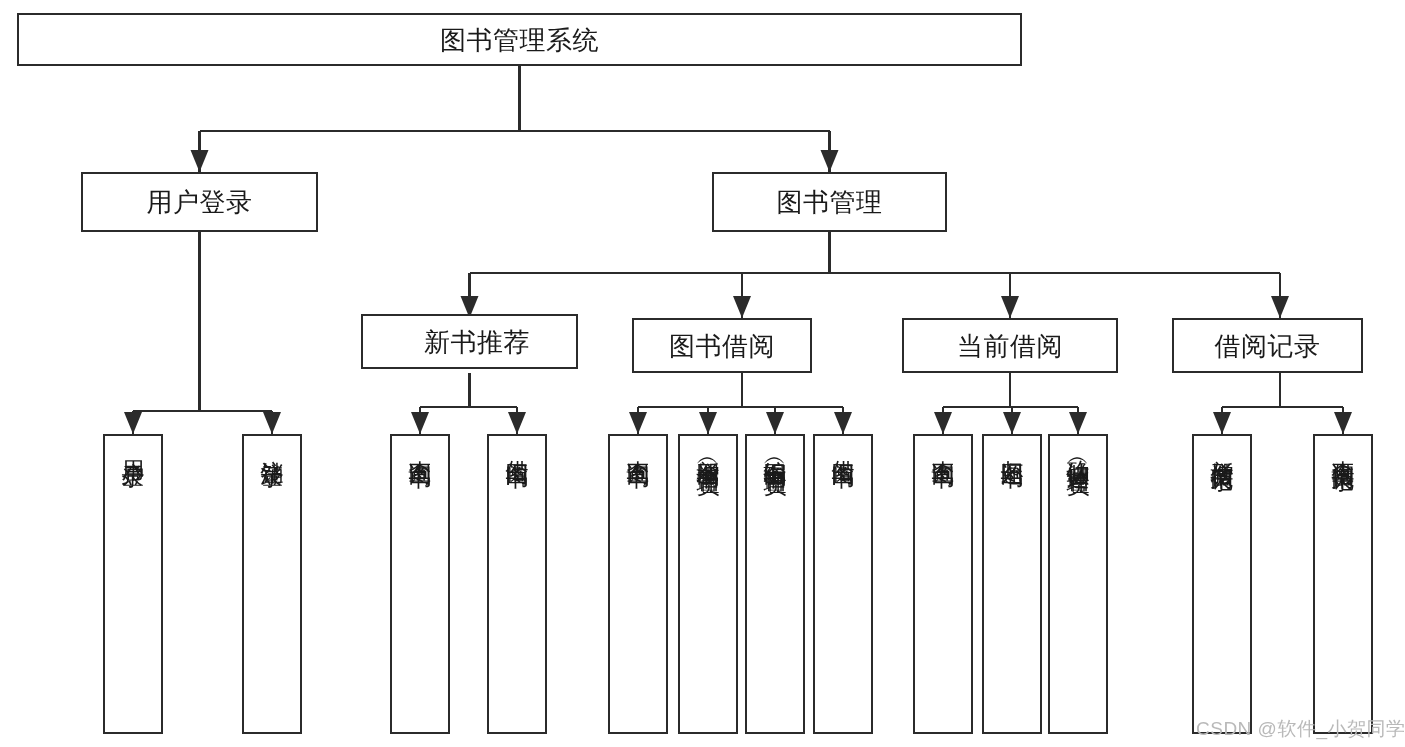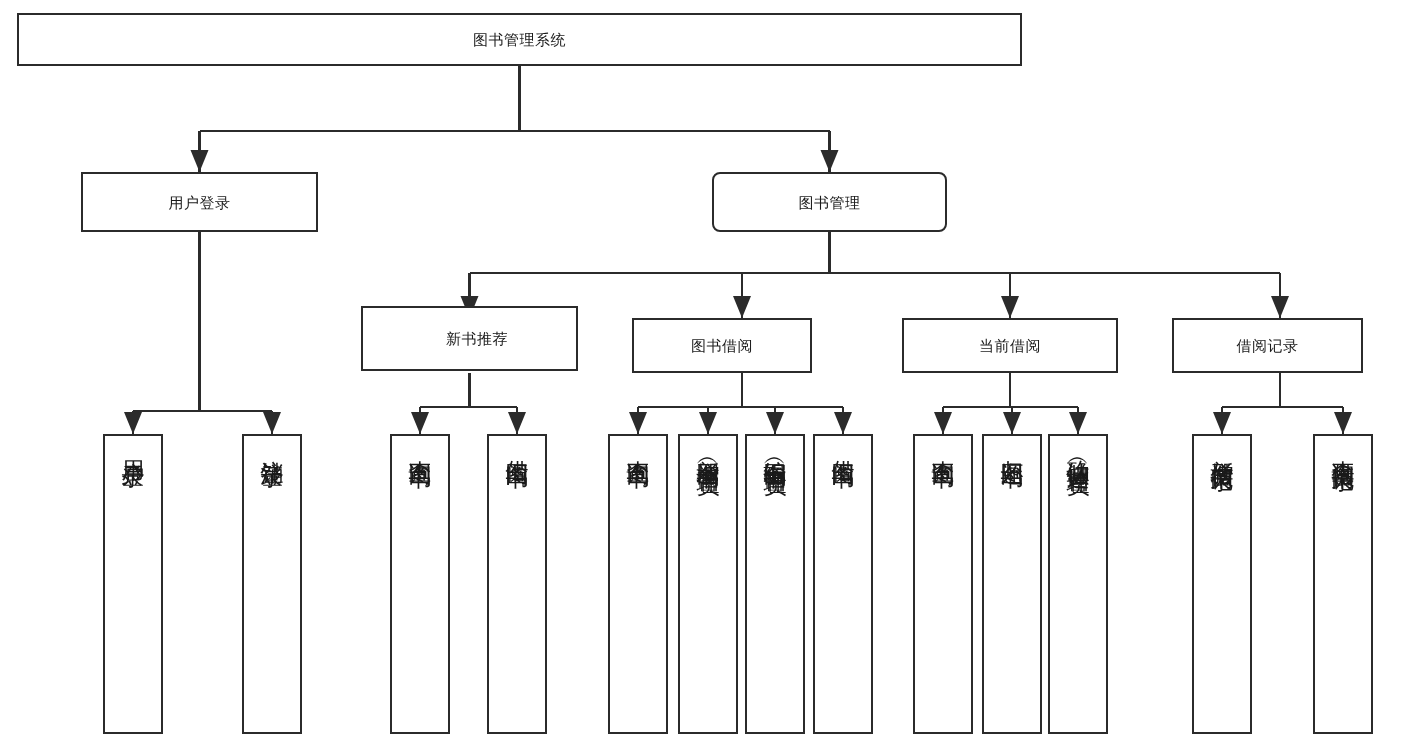--- a/index.html
+++ b/index.html
@@ -36,21 +36,21 @@
     color: #1a1a1a;
   }
   .node .lbl {
     display: block;
     text-align: center;
     line-height: 1.0;
     letter-spacing: 0.5px;
   }
   
   .node.horiz .lbl {
-    font-size: 15px;
+    font-size: 26px;
     white-space: nowrap;
   }
   
   .node.vert {
     align-items: flex-start;
     justify-content: center;
     padding-top: 6px;
   }
   .node.vert .lbl {
     writing-mode: vertical-rl;
@@ -126,24 +126,24 @@
       <line x1="1343" y1="407" x2="1343" y2="434" stroke="#2b2b2b" stroke-width="2.5" shape-rendering="crispEdges"></line>
       <polygon points="1334,412 1352,412 1343,434" fill="#2b2b2b"></polygon>
     </svg>
   <div id="nodes-layer">
       <div class="node horiz" id="n-root" style="left: 17px; top: 13px; width: 1005px; height: 53px; border-color: rgb(43, 43, 43); background: rgb(255, 255, 255); color: rgb(26, 26, 26);">
         <span class="lbl">图书管理系统</span>
       </div>
       <div class="node horiz" id="n-user_login" style="left: 81px; top: 172px; width: 237px; height: 60px; border-color: rgb(43, 43, 43); background: rgb(255, 255, 255); color: rgb(26, 26, 26);">
         <span class="lbl">用户登录</span>
       </div>
-      <div class="node horiz" id="n-book_manage" style="left: 712px; top: 172px; width: 235px; height: 60px; border-color: rgb(43, 43, 43); background: rgb(255, 255, 255); color: rgb(26, 26, 26); border-radius: 8px;">
+      <div class="node horiz" id="n-book_manage" style="left: 712px; top: 172px; width: 235px; height: 60px; border-color: rgb(43, 43, 43); background: rgb(255, 255, 255); color: rgb(26, 26, 26);">
         <span class="lbl">图书管理</span>
       </div>
-      <div class="node horiz" id="n-new_book_rec" style="left: 361px; top: 306px; width: 217px; height: 65px; border-color: rgb(43, 43, 43); background: rgb(255, 255, 255); color: rgb(26, 26, 26); padding-left: 15px;">
+      <div class="node horiz" id="n-new_book_rec" style="left: 361px; top: 314px; width: 217px; height: 55px; border-color: rgb(43, 43, 43); background: rgb(255, 255, 255); color: rgb(26, 26, 26); padding-left: 15px;">
         <span class="lbl">新书推荐</span>
       </div>
       <div class="node horiz" id="n-book_borrow" style="left: 632px; top: 318px; width: 180px; height: 55px; border-color: rgb(43, 43, 43); background: rgb(255, 255, 255); color: rgb(26, 26, 26);">
         <span class="lbl">图书借阅</span>
       </div>
       <div class="node horiz" id="n-current_borrow" style="left: 902px; top: 318px; width: 216px; height: 55px; border-color: rgb(43, 43, 43); background: rgb(255, 255, 255); color: rgb(26, 26, 26); align-items: center;">
         <span class="lbl">当前借阅</span>
       </div>
       <div class="node horiz" id="n-borrow_record" style="left: 1172px; top: 318px; width: 191px; height: 55px; border-color: rgb(43, 43, 43); background: rgb(255, 255, 255); color: rgb(26, 26, 26);">
         <span class="lbl">借阅记录</span>
@@ -181,13 +181,14 @@
       <div class="node vert" id="n-leaf_confirm_return" style="left: 1048px; top: 434px; width: 60px; height: 300px; border-color: rgb(43, 43, 43); background: rgb(255, 255, 255); color: rgb(26, 26, 26);">
         <span class="lbl">确认归还（管理员）</span>
       </div>
       <div class="node vert" id="n-leaf_add_record" style="left: 1192px; top: 434px; width: 60px; height: 300px; border-color: rgb(43, 43, 43); background: rgb(255, 255, 255); color: rgb(26, 26, 26);">
         <span class="lbl">新增借阅记录</span>
       </div>
       <div class="node vert" id="n-leaf_query_record" style="left: 1313px; top: 434px; width: 60px; height: 300px; border-color: rgb(43, 43, 43); background: rgb(255, 255, 255); color: rgb(26, 26, 26);">
         <span class="lbl">查询借阅记录</span>
       </div>
     </div>
+  <div class="watermark" style="left: 1196px; top: 716px; color: rgb(185, 185, 185);">CSDN @软件_小贺同学</div>
 </div>
 
 </body></html>

